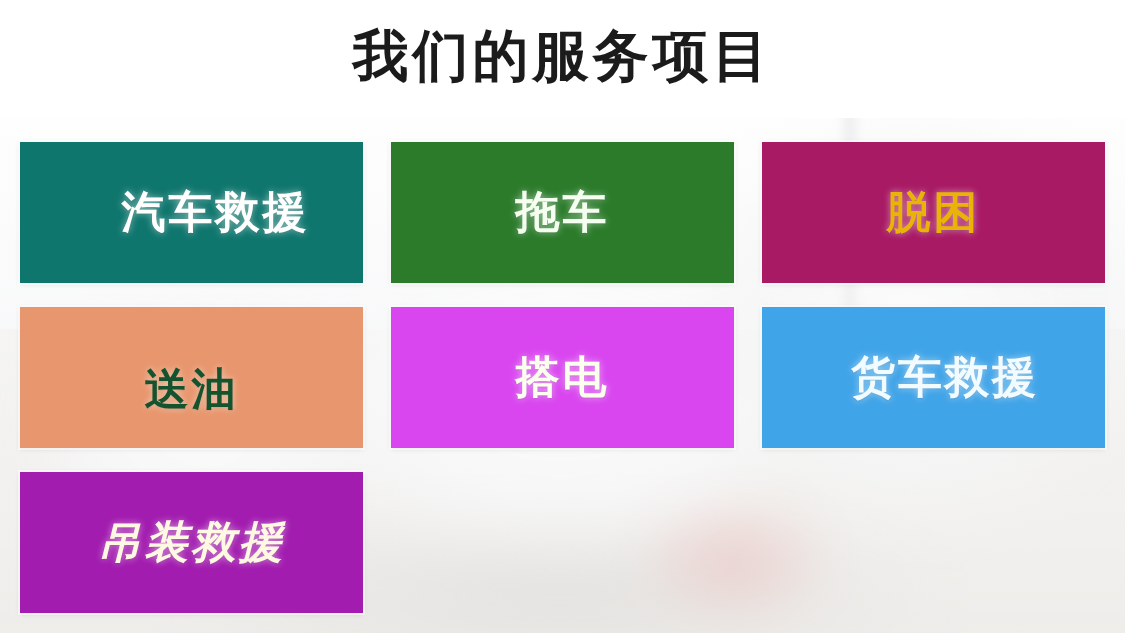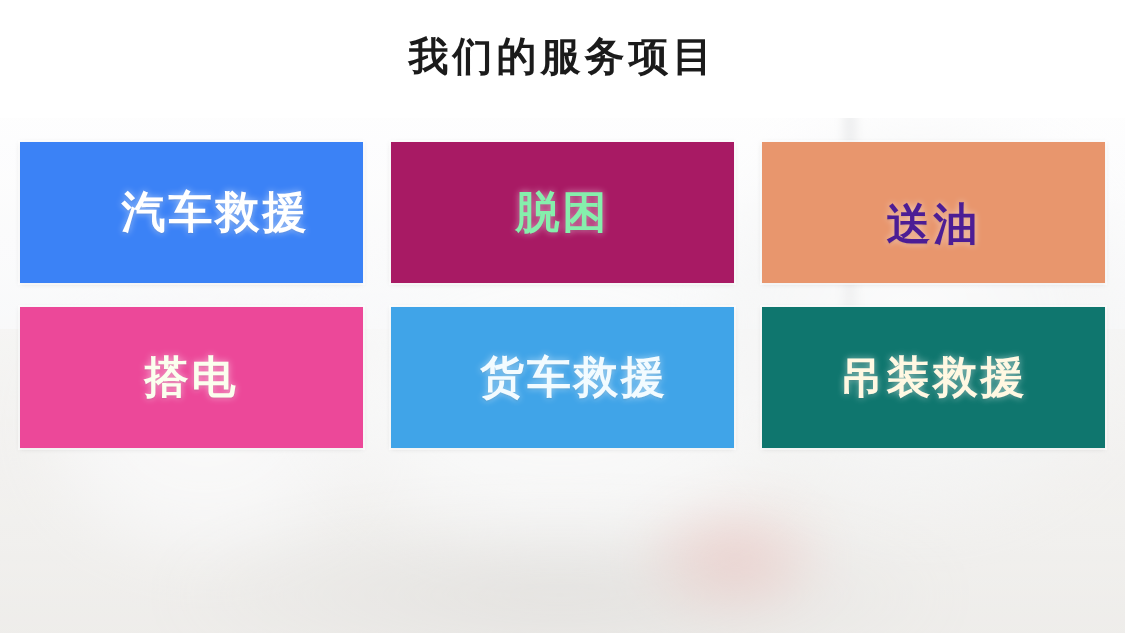--- a/index.html
+++ b/index.html
@@ -79,21 +79,21 @@
   .header {
     position: absolute;
     left: 0; top: 0; width: 100%; height: 118px;
     z-index: 3;
     background: #ffffff;
     display: flex;
     align-items: center;
     justify-content: center;
   }
   .title {
-    font-size: 40px;
+    font-size: 56px;
     font-weight: bold;
     color: #1b1b1b;
     letter-spacing: 4px;
     line-height: 1;
     margin: 0;
     padding-bottom: 6px;
   }
 
   
   .grid {
@@ -138,33 +138,36 @@
     <div class="bd-blob bd-shadow"></div>
     <div class="bd-blob bd-red"></div>
     <div class="bd-wash"></div>
   </div>
 
   <div class="header">
     <h1 class="title">我们的服务项目</h1>
   </div>
 
   <div class="grid">
-    <div class="tile" style="background: #3b82f6; padding-left: 48px;">
+    <div class="tile" style="background: #0f766e; padding-left: 48px;">
       <span class="tile-label" style="color: rgb(255, 255, 255);">汽车救援</span>
     </div>
+    <div class="tile" style="background: rgb(43, 123, 43);">
+      <span class="tile-label" style="color: rgb(244, 255, 240);">拖车</span>
+    </div>
     <div class="tile" style="background: rgb(168, 26, 100);">
-      <span class="tile-label" style="color: #86efac;">脱困</span>
+      <span class="tile-label" style="color: #eab308;">脱困</span>
     </div>
     <div class="tile" style="background: rgb(232, 150, 109);">
-      <span class="tile-label" style="color: #4c1d95; margin-top: 24px;">送油</span>
+      <span class="tile-label" style="color: #14532d; margin-top: 24px;">送油</span>
     </div>
-    <div class="tile" style="background: #ec4899;">
+    <div class="tile" style="background: #d946ef;">
       <span class="tile-label" style="color: rgb(251, 255, 238);">搭电</span>
     </div>
     <div class="tile" style="background: rgb(64, 164, 232); padding-left: 23px;">
       <span class="tile-label" style="color: rgb(242, 251, 255);">货车救援</span>
     </div>
-    <div class="tile" style="background: #0f766e;">
+    <div class="tile" style="background: #a21caf; font-style: italic;">
       <span class="tile-label" style="color: rgb(255, 248, 226);">吊装救援</span>
     </div>
   </div>
 
 </div>
 
 </body></html>

